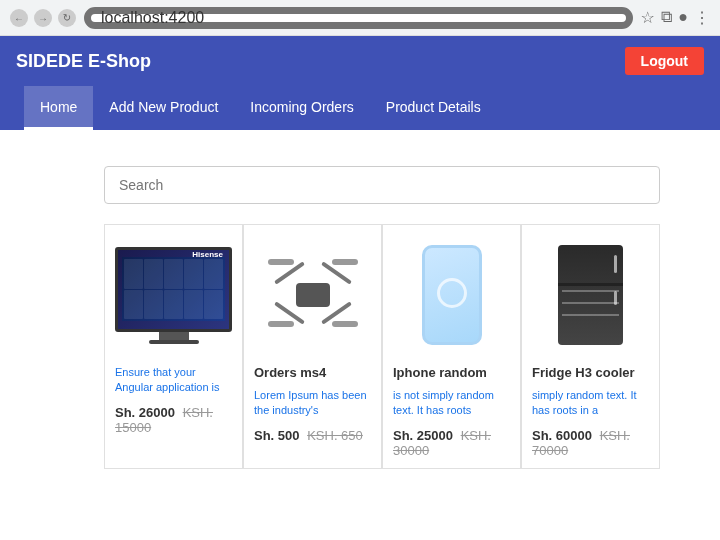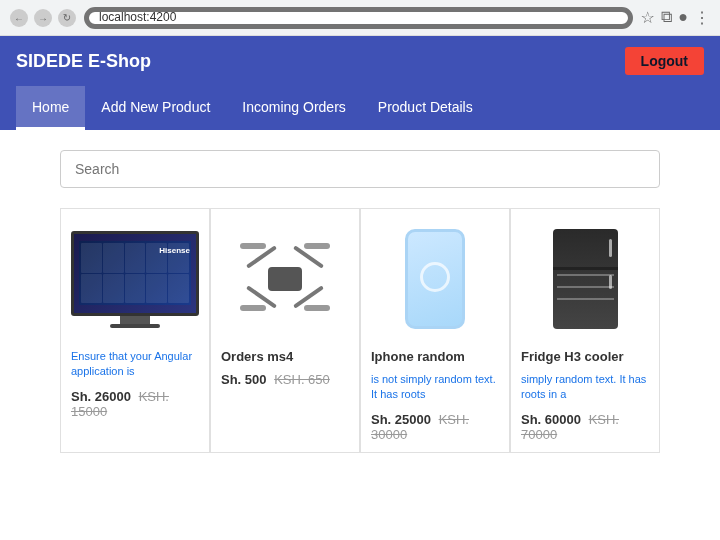--- a/index.html
+++ b/index.html
@@ -15,76 +15,76 @@
       gap: 8px;
       border-bottom: 1px solid #ddd;
     }
     .browser-controls { display: flex; gap: 6px; align-items: center; }
     .browser-btn {
       width: 18px; height: 18px; border-radius: 50%; border: none;
       background: #ccc; cursor: pointer; font-size: 10px;
       display: flex; align-items: center; justify-content: center; color: #666;
     }
     .url-bar {
-      flex: 1; height: 22px; border: 5px solid #737373; border-radius: 11px;
-      padding: 0 10px; font-size: 12px; background: #fff; color: #333;
-      display: flex; align-items: flex-end;
+      flex: 1; height: 22px; border: 7px solid #737373; border-radius: 11px;
+      padding: 0 10px; font-size: 16px; background: #fff; color: #333;
+      display: flex; align-items: center;
     }
     .browser-icons { display: flex; gap: 6px; color: #666; font-size: 16px; }
 
     
     .app-header {
       background: #3f51b5;
       height: 50px;
       display: flex;
       align-items: center;
       padding: 0 16px;
       justify-content: space-between;
     }
     .app-title {
       color: #fff;
       font-size: 18px;
       font-weight: bold;
     }
     .logout-btn {
       background: #f44336;
-      color: #0f172a;
+      color: #ffffff;
       border: none;
       padding: 6px 16px;
       border-radius: 3px;
       font-size: 14px;
       cursor: pointer;
       font-weight: bold;
     }
 
     
     .nav-bar {
       background: #3f51b5;
       height: 44px;
       display: flex;
-      padding: 0 16px;
+      padding: 0 24px;
       gap: 0;
     }
     .nav-item {
       color: #fff;
       padding: 10px 16px;
       cursor: pointer;
       font-size: 14px;
       border-bottom: 3px solid transparent;
       height: 44px;
       display: flex;
       align-items: center;
     }
     .nav-item.active {
       background: rgba(255,255,255,0.2);
       border-bottom: 3px solid #fff;
     }
 
     
-    .main-content { padding: 20px 60px; }
+    .main-content { padding: 36px 60px; margin-left: 44px; }
 
     
     .search-bar {
       width: 100%;
       border: 1px solid #ccc;
       border-radius: 4px;
       padding: 10px 14px;
       font-size: 14px;
       color: #aaa;
       margin-bottom: 20px;
@@ -323,21 +323,21 @@
                 <div class="tv-tile"></div>
                 <div class="tv-tile"></div>
               <div class="tv-tile"></div>
                 <div class="tv-tile"></div>
                 <div class="tv-tile"></div>
               <div class="tv-tile"></div>
                 <div class="tv-tile"></div>
                 <div class="tv-tile"></div>
               <div class="tv-tile"></div>
             </div>
-            <div style="position:absolute;top:12px;right:6px;color:#fff;font-size:8px;font-weight:bold;">Hisense</div>
+            <div style="position:absolute;top:0;right:6px;color:#fff;font-size:8px;font-weight:bold;">Hisense</div>
           </div>
           <div class="tv-stand"></div>
           <div class="tv-base"></div>
         </div>
       </div>
       <div class="product-desc">Ensure that your Angular application is</div>
       <div class="product-price">
         <span>Sh. 26000</span>
         <span class="old-price">KSH. 15000</span>
       </div>
@@ -351,20 +351,21 @@
           <div class="drone-arm bl"></div>
           <div class="drone-arm br"></div>
           <div class="drone-prop tl"></div>
           <div class="drone-prop tr"></div>
           <div class="drone-prop bl"></div>
           <div class="drone-prop br"></div>
           <div class="drone-center"></div>
         </div>
       </div>
       <div class="product-name">Orders ms4</div>
+      <div class="product-desc">Lorem Ipsum has been the industry's</div>
       <div class="product-price">
         <span>Sh. 500</span>
         <span class="old-price">KSH. 650</span>
       </div>
     </div>
 
     <div class="product-card">
       <div class="product-image">
         <div class="phone-case">
           <div class="phone-case-circle"></div>

